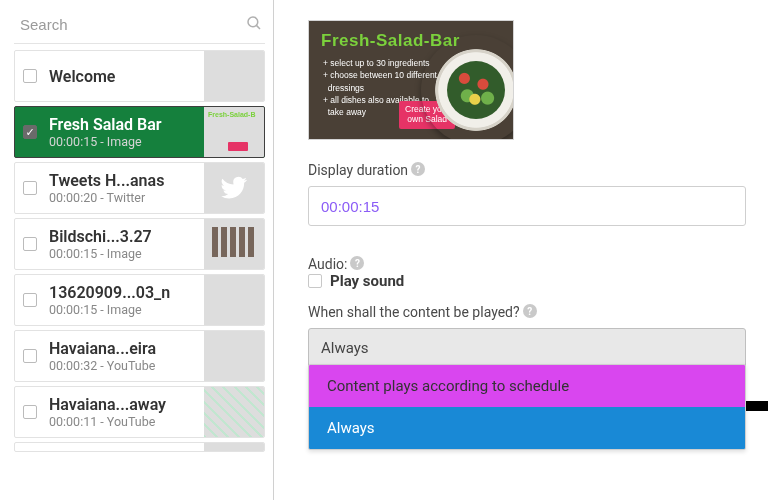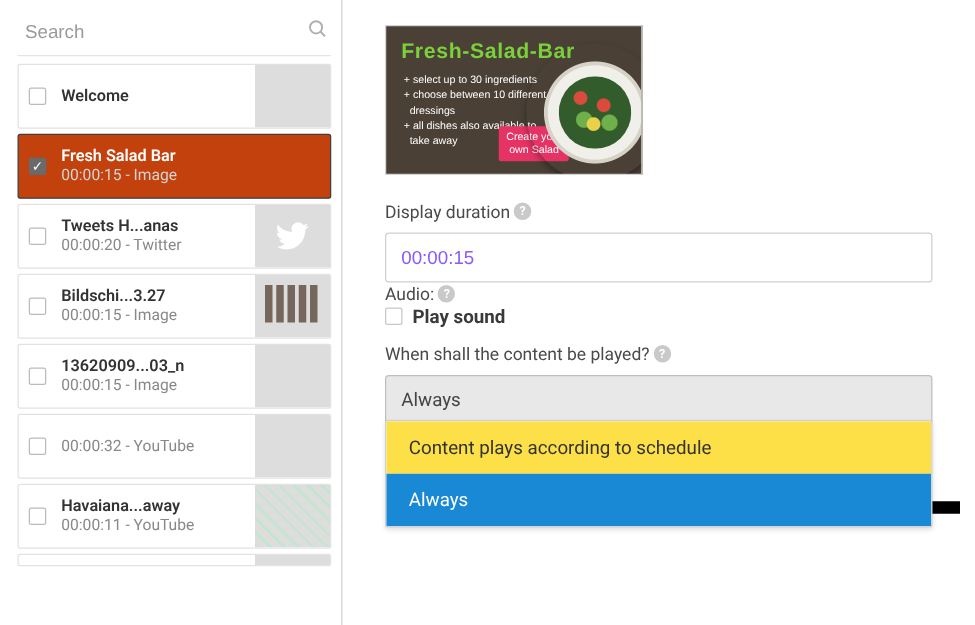--- a/index.html
+++ b/index.html
@@ -50,24 +50,23 @@
   .item {
     display: flex;
     align-items: stretch;
     border: 1px solid #e2e2e2;
     border-radius: 2px;
     background: #fff;
     height: 52px;
     overflow: hidden;
   }
   .item.selected {
-    background: #c2410c;
+    background: #15803d;
     color: #fff;
     border-color: #3f3f3f;
-    align-items: center;
   }
   .item .check {
     width: 30px;
     display: flex;
     align-items: center;
     justify-content: center;
   }
   .checkbox {
     width: 14px; height: 14px;
     border: 1px solid #bbb;
@@ -89,21 +88,21 @@
   .item .meta {
     flex: 1;
     display: flex;
     flex-direction: column;
     justify-content: center;
     padding: 0 4px;
     min-width: 0;
   }
   .item .title {
     font-weight: 600;
-    font-size: 13px;
+    font-size: 16px;
     white-space: nowrap;
     overflow: hidden;
     text-overflow: ellipsis;
   }
   .item .sub {
     font-size: 12.5px;
     color: #888;
   }
   .item.selected .sub { color: #d4d4d4; }
   .item .thumb {
@@ -244,21 +243,21 @@
     border:1px solid #cfcfcf;
     border-radius: 2px;
     box-shadow: 0 2px 4px rgba(0,0,0,.12);
     z-index: 3;
     overflow:hidden;
   }
   .dropdown .opt {
     padding: 12px 18px;
     font-size: 15px;
     color:#333;
-    background:#fde047;
+    background:#d946ef;
     cursor:default;
   }
   .dropdown .opt.highlight {
     background:#1989d6;
     color:#fff;
   }
 
   
   .arrow-annot {
     position:absolute;
@@ -336,20 +335,21 @@
             <div class="title">13620909...03_n</div>
             <div class="sub">00:00:15 - Image</div>
           </div>
           <div class="thumb th-drinks"></div>
         </div>
         <div class="item">
           <div class="check">
             <span class="checkbox"></span>
           </div>
           <div class="meta">
+            <div class="title">Havaiana...eira</div>
             <div class="sub">00:00:32 - YouTube</div>
           </div>
           <div class="thumb th-woman"></div>
         </div>
         <div class="item">
           <div class="check">
             <span class="checkbox"></span>
           </div>
           <div class="meta">
             <div class="title">Havaiana...away</div>
@@ -378,21 +378,21 @@
 own Salad</div>
       <div class="pv-plate"></div>
     </div>
 
     <div class="field-label">
       <span>Display duration</span>
       <span class="help">?</span>
     </div>
     <input class="duration-input" value="00:00:15" style="">
 
-    <div class="field-label" style="margin-top:2px;">
+    <div class="field-label" style="margin-top:30px;">
       <span>Audio:</span>
       <span class="help">?</span>
     </div>
     <div class="audio-row">
       <span class="checkbox"></span>
       <span class="audio-label">Play sound</span>
     </div>
 
     <div class="when-wrap">
       <div class="field-label" style="margin-top:0;">

